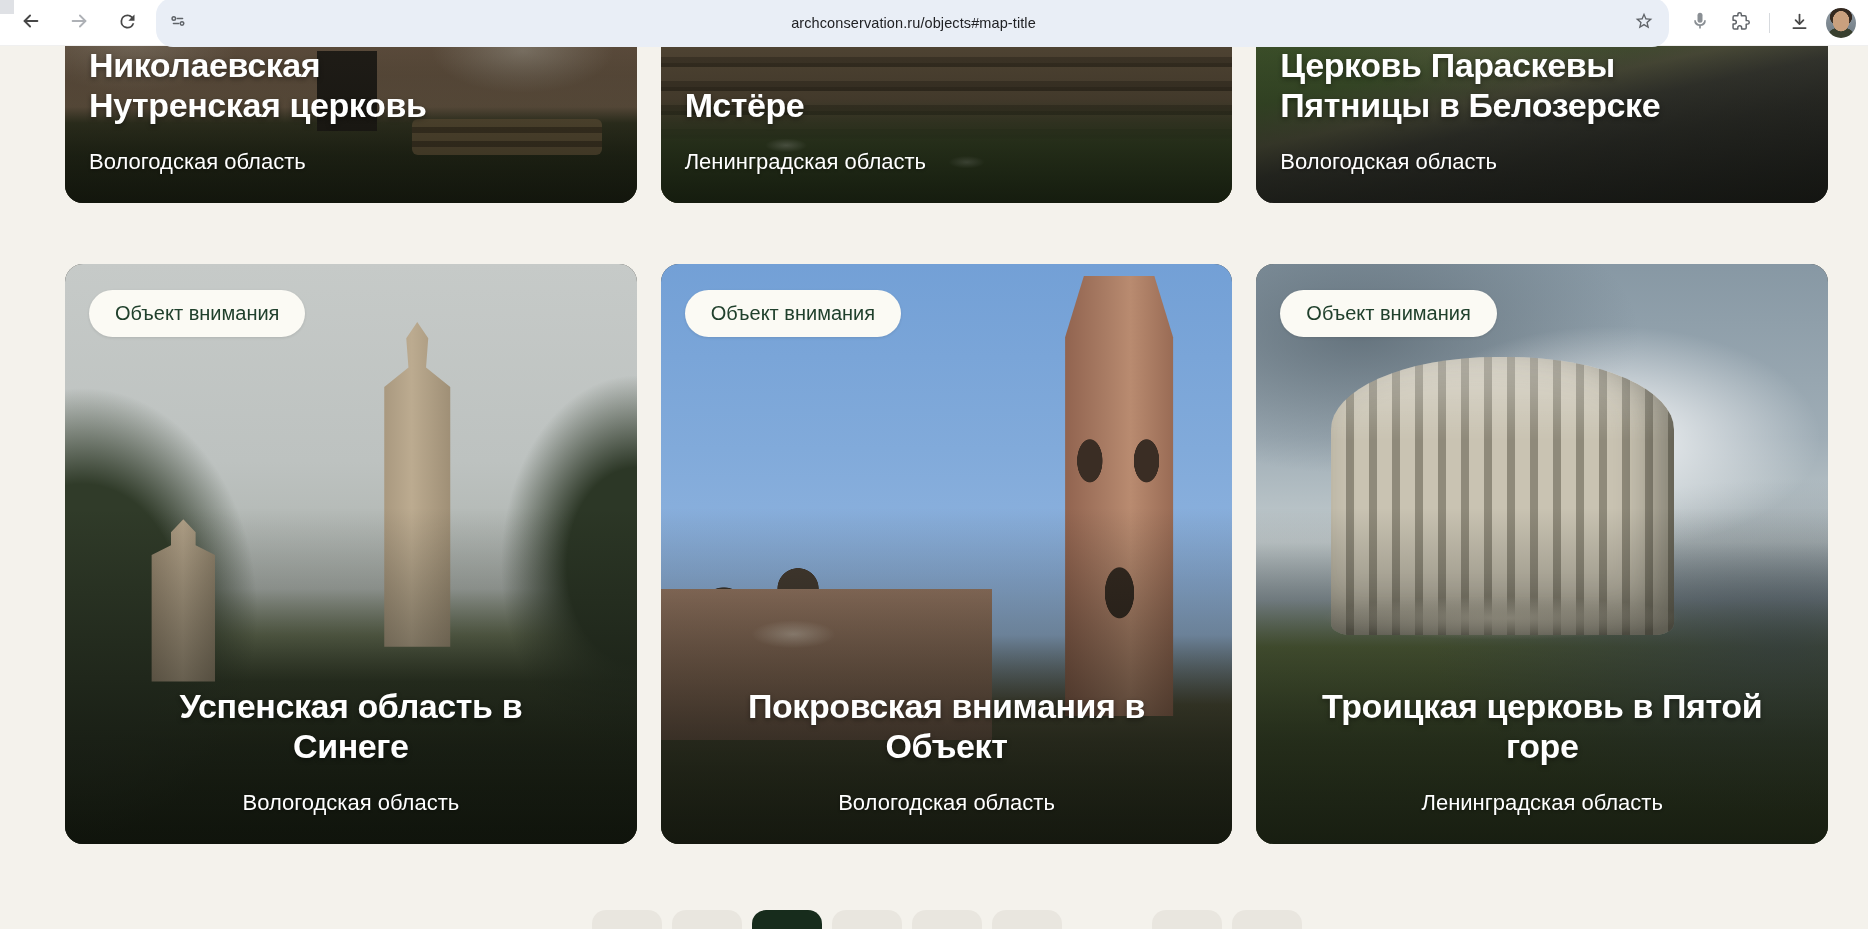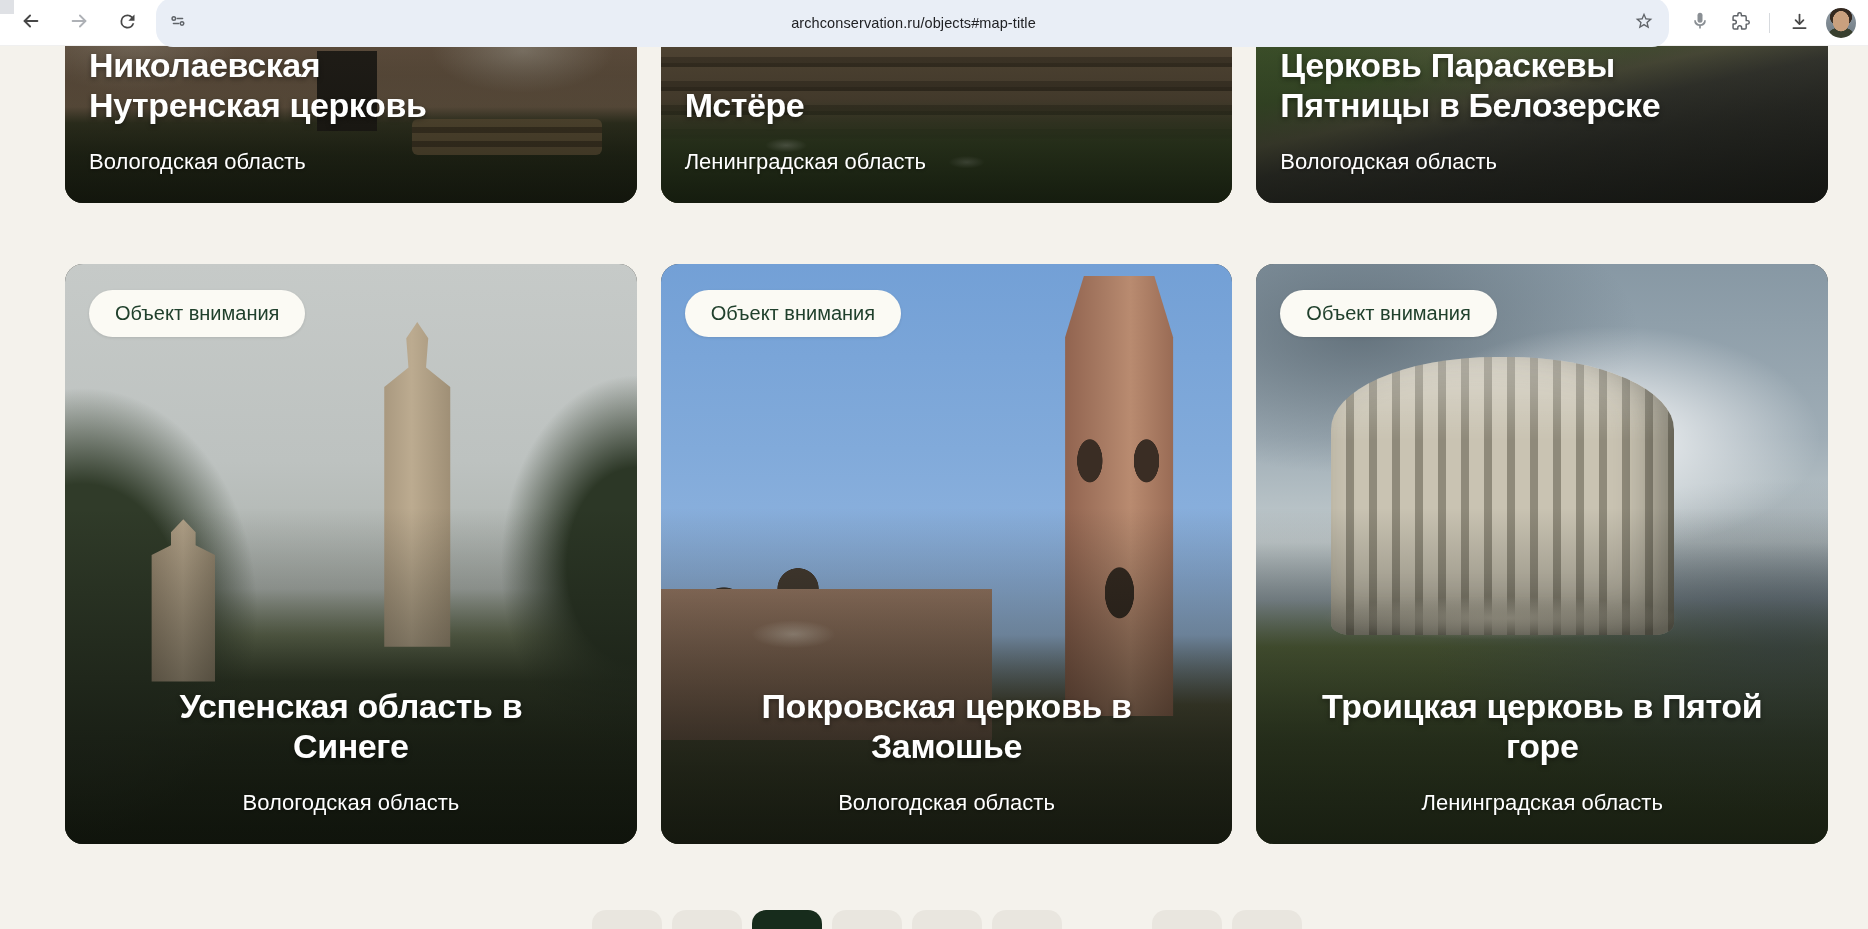--- a/index.html
+++ b/index.html
@@ -345,22 +345,22 @@
         </div>
         <div class="card-region">Вологодская область</div>
       </div>
     </div>
     <div class="card card-full">
       <div class="img img-bluesky-belltower"></div>
       <div class="shade shade-main"></div>
       <div class="badge">Объект внимания</div>
       <div class="card-content">
         <div class="card-title">
-          <span>Покровская церковь в</span>
-          <span>Замошье</span>
+          <span>Покровская внимания в</span>
+          <span>Объект</span>
         </div>
         <div class="card-region">Вологодская область</div>
       </div>
     </div>
     <div class="card card-full">
       <div class="img img-clouds-rotunda"></div>
       <div class="shade shade-main"></div>
       <div class="badge">Объект внимания</div>
       <div class="card-content">
         <div class="card-title">

